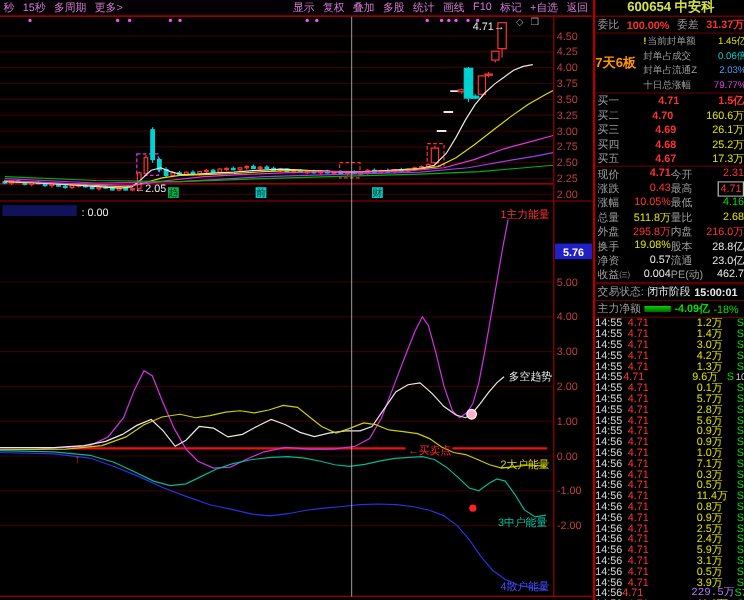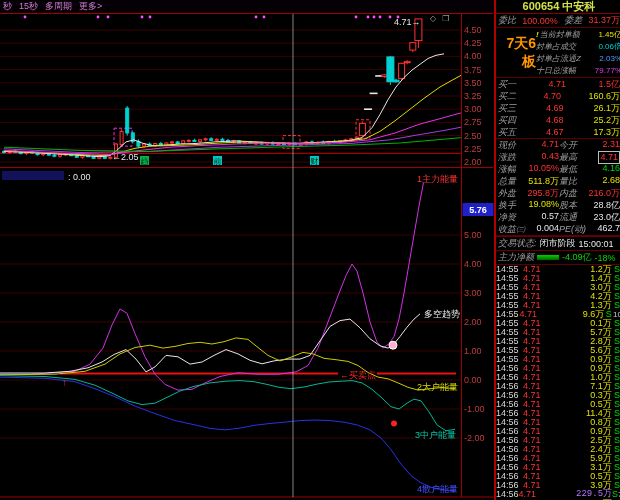--- a/index.html
+++ b/index.html
@@ -16,54 +16,66 @@
   #chart{position:absolute;left:0;top:0;}
   #winicons{position:absolute;left:430px;top:14px;font-size:8px;color:#9a9a9a;display:flex;gap:6px;}
   
   #panel{position:absolute;left:494px;top:0;width:126px;height:500px;background:#000;
          border-left:2px solid #b00000;overflow:hidden;font-size:9px;}
   .sep{border-bottom:1px solid #5a0000;}
   #ptitle{height:13px;text-align:center;font-weight:bold;font-size:11px;color:#d4e24a;
           border-bottom:1px solid #8a0000;line-height:13px;}
   .row{display:flex;align-items:center;padding:0 2px;white-space:nowrap;}
   #weibi{height:13px;justify-content:space-between;}
-  .lab{color:#9e9e9e;font-style:italic;}
+  .lab{color:#9e9e9e;}
   #sealblk{height:49px;display:flex;align-items:center;}
-  #streak{width:40px;color:#ff9600;font-weight:bold;font-size:14px;text-align:right;}
+  #streak{width:40px;color:#ff9600;font-weight:bold;font-size:11px;text-align:left;}
   #sealrows{flex:1;overflow:hidden;}
   .sealrow{display:flex;justify-content:space-between;font-size:8px;line-height:12px;white-space:nowrap;}
   .excl{color:#e1e100;font-weight:bold;margin-right:1px;}
   .bidrow{height:12px;justify-content:space-between;}
   .statrow{height:12px;justify-content:space-between;font-size:9px;}
   .statrow .cell{width:50%;display:flex;justify-content:space-between;overflow:hidden;}
   #statusrow{height:13px;border-top:1px solid #6a0000;border-bottom:1px solid #6a0000;gap:3px;}
   #mainnet{height:13px;gap:3px;}
   #netbar{width:22px;height:5px;background:linear-gradient(#00d200,#006600);}
   #ticklist{border-top:1px solid #5a0000;}
   .tickrow{display:flex;height:9px;line-height:9px;font-size:9px;white-space:nowrap;}
   .tickrow .tt{width:30px;color:#d8d8d8;}
   .tickrow .tp{width:27px;text-align:right;color:#ff3232;}
-  .tickrow .tv{width:40px;text-align:right;margin-left:40px;}
+  .tickrow .tv{width:40px;text-align:left;margin-left:40px;}
   .tickrow .td{width:13px;text-align:center;color:#00dd00;}
   .tickrow .tn{flex:1;color:#cfcfcf;font-size:8px;text-align:left;}
   
   .c-red{color:#ff3232;} .c-grn{color:#00dd00;text-align:right;} .c-yel{color:#e1e100;}
   .c-cyan{color:#00d2d2;} .c-blue{color:#4a9eff;} .c-mag{color:#e040e0;}
-  .c-wht{color:#e8e8e8;} .c-pur{color:#b478ff;font-family:Liberation Mono, monospace;} .b{font-weight:normal;}
+  .c-wht{color:#e8e8e8;} .c-pur{color:#b478ff;font-family:Liberation Mono, monospace;} .b{font-weight:bold;}
   .boxed{border:1px solid #bdbdbd;padding:0 1px;}
 </style>
 </head>
 <body>
 
 <div id="menubar">
   <div class="grp" id="menuL">
       <span>秒</span>
       <span>15秒</span>
       <span>多周期</span>
       <span>更多&gt;</span>
+    </div>
+  <div class="grp" id="menuR">
+      <span>显示</span>
+      <span>复权</span>
+      <span>叠加</span>
+      <span>多股</span>
+      <span>统计</span>
+      <span>画线</span>
+      <span>F10</span>
+      <span>标记</span>
+      <span>+自选</span>
+      <span>返回</span>
     </div>
 </div>
 
 <div id="chartwrap">
   <svg id="chart" width="494" height="500">
       <defs>
         <clipPath id="cm">
           <rect x="0" y="14" width="461" height="153"></rect>
         </clipPath>
         <clipPath id="cs">

